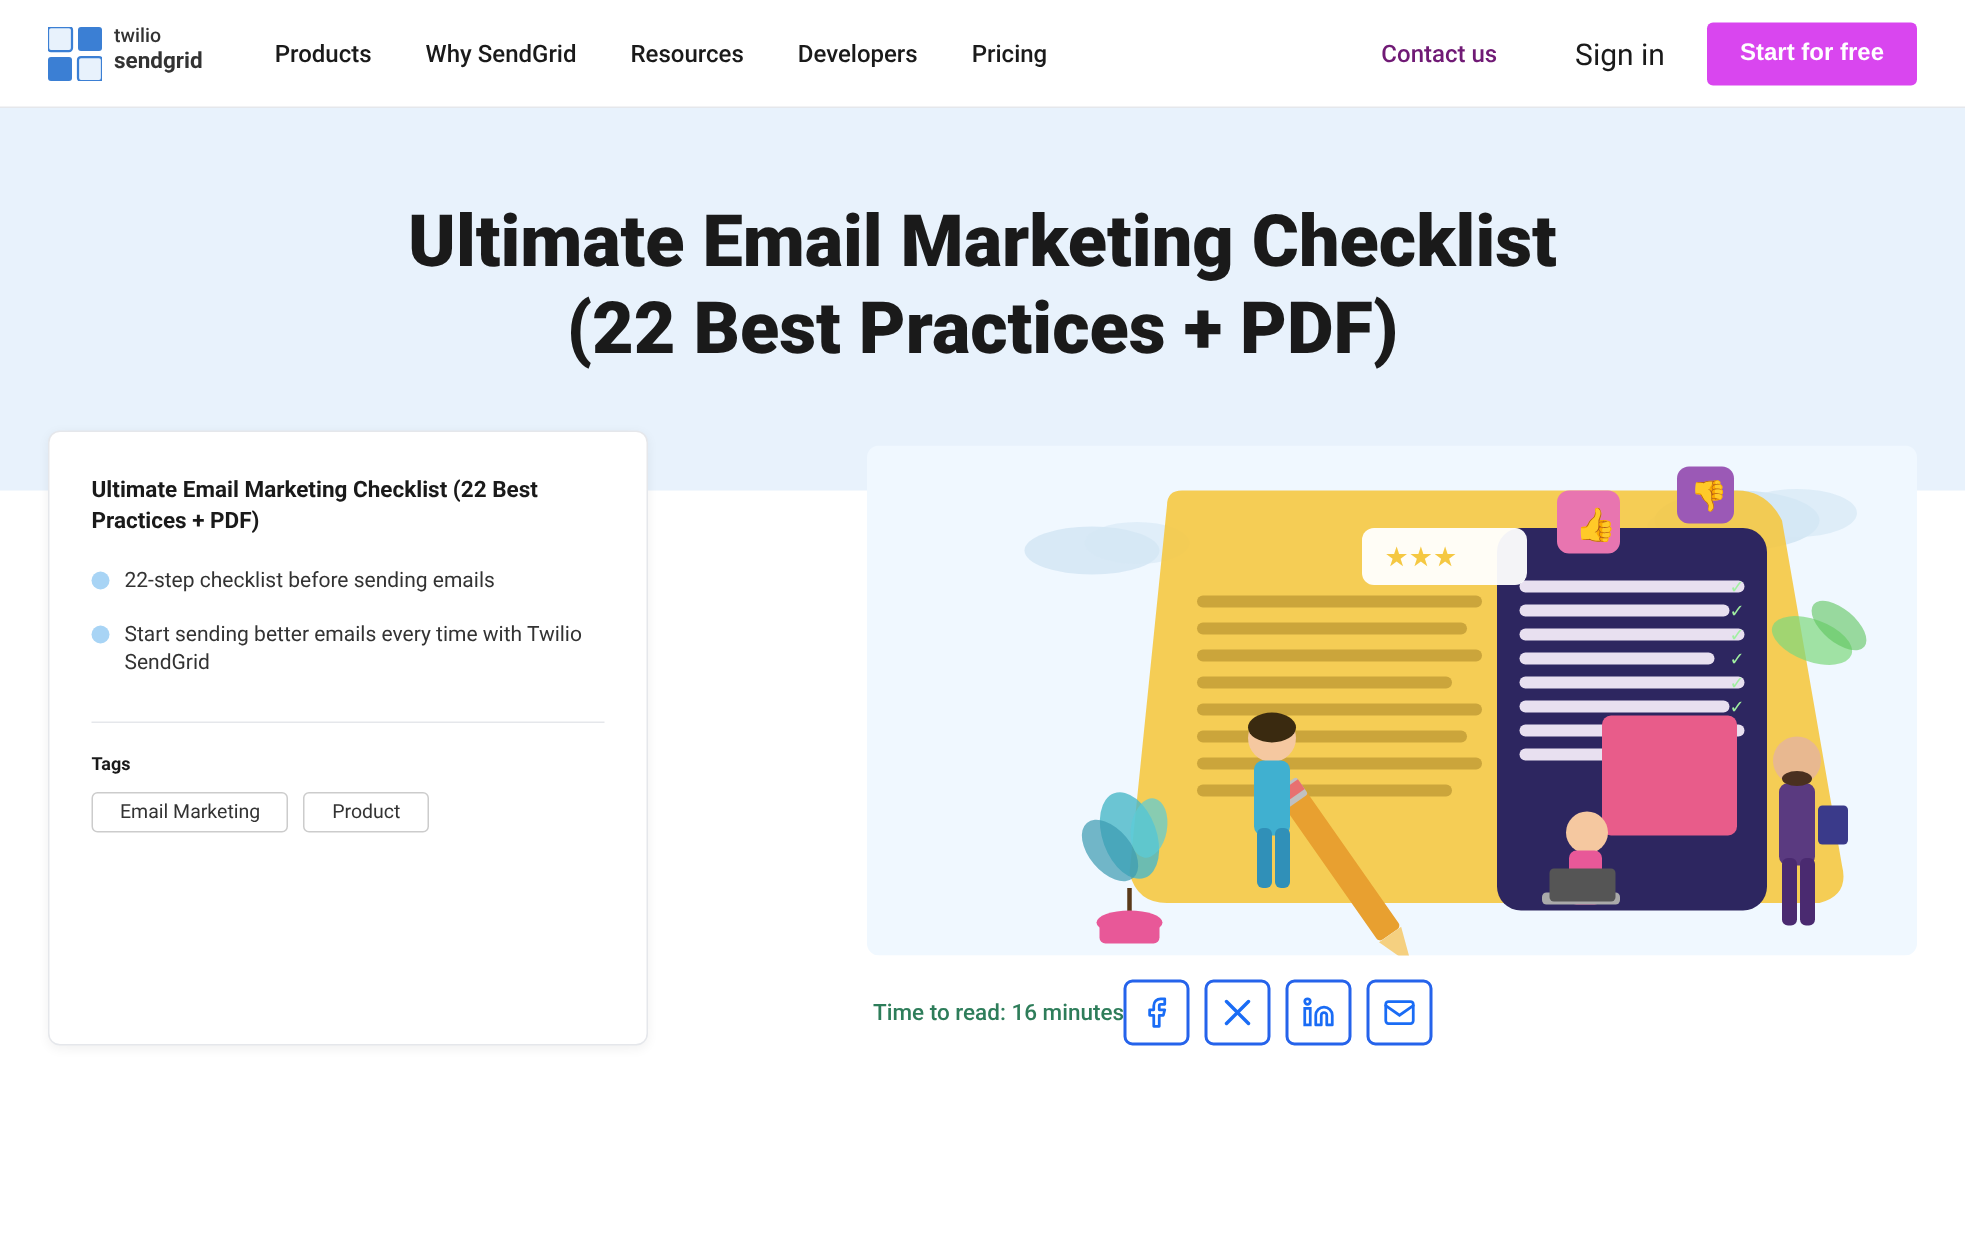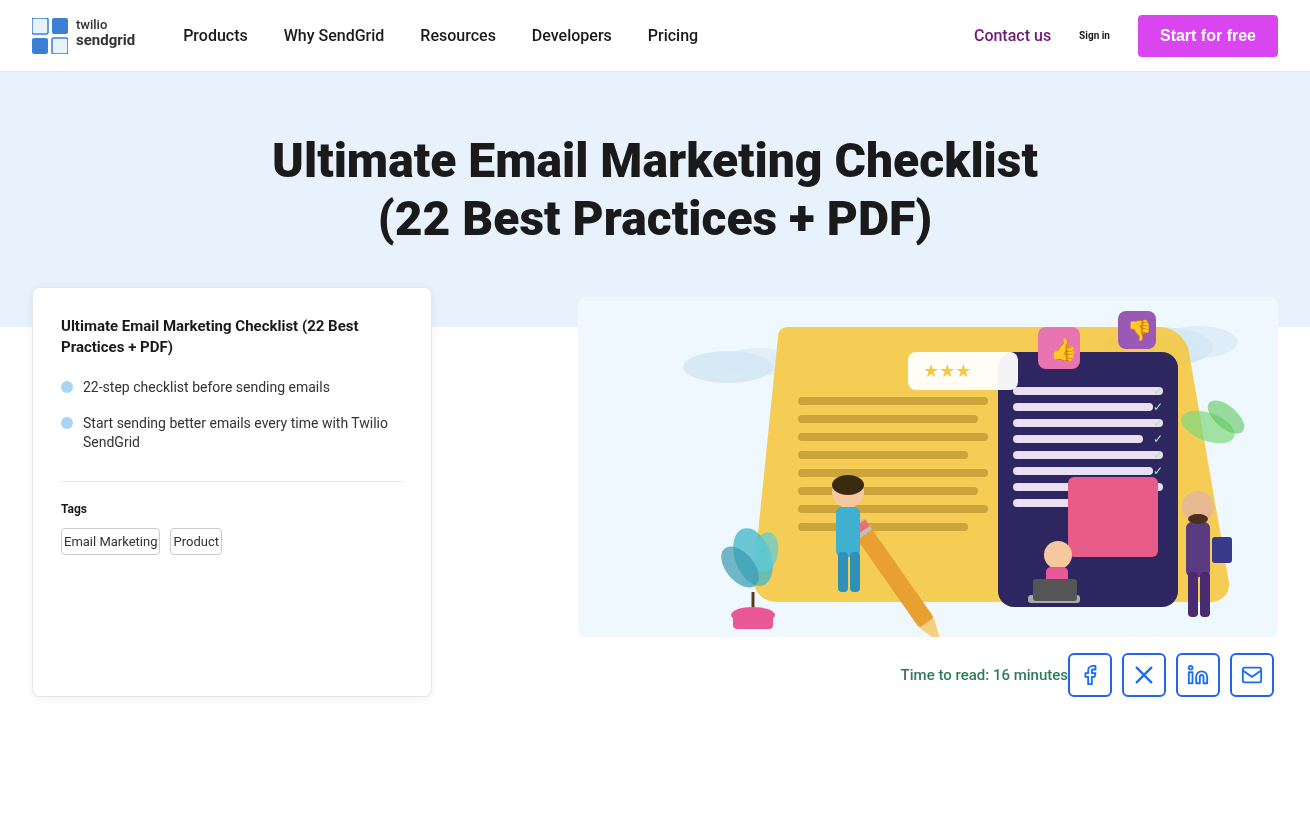--- a/index.html
+++ b/index.html
@@ -48,24 +48,25 @@
       align-items: center;
       gap: 28px;
     }
     .nav-right .contact-link {
       font-size: 16px;
       color: #701a75;
       text-decoration: none;
       font-weight: 500;
     }
     .nav-right .signin-link {
-      font-size: 10px;
+      font-size: 20px;
       color: #1a1a1a;
       text-decoration: none;
-      font-weight: 700;
+      font-weight: 400;
+      margin-left: 24px;
     }
     .btn-start {
       background: #d946ef;
       color: #fff;
       border: none;
       padding: 12px 22px;
       border-radius: 4px;
       font-size: 16px;
       font-weight: 600;
       cursor: pointer;
@@ -147,21 +148,21 @@
       margin-bottom: 12px;
     }
     .tags-row {
       display: flex;
       gap: 10px;
       flex-wrap: wrap;
     }
     .tag {
       border: 1px solid #ccc;
       border-radius: 4px;
-      padding: 5px 2px;
+      padding: 5px 18px;
       font-size: 13px;
       color: #333;
       background: #fff;
     }
 
     
     .right-area {
       flex: 1;
       display: flex;
       flex-direction: column;
@@ -176,21 +177,21 @@
     }
 
     
     .illus-svg {
       width: 100%;
       height: 100%;
     }
 
     .bottom-row {
       display: flex;
-      justify-content: flex-end;
+      justify-content: flex-start;
       align-items: center;
       width: 100%;
       max-width: 700px;
       margin-top: 16px;
       padding: 0 4px;
     }
     .time-to-read {
       font-size: 15px;
       color: #2e7d5a;
       font-weight: 500;

